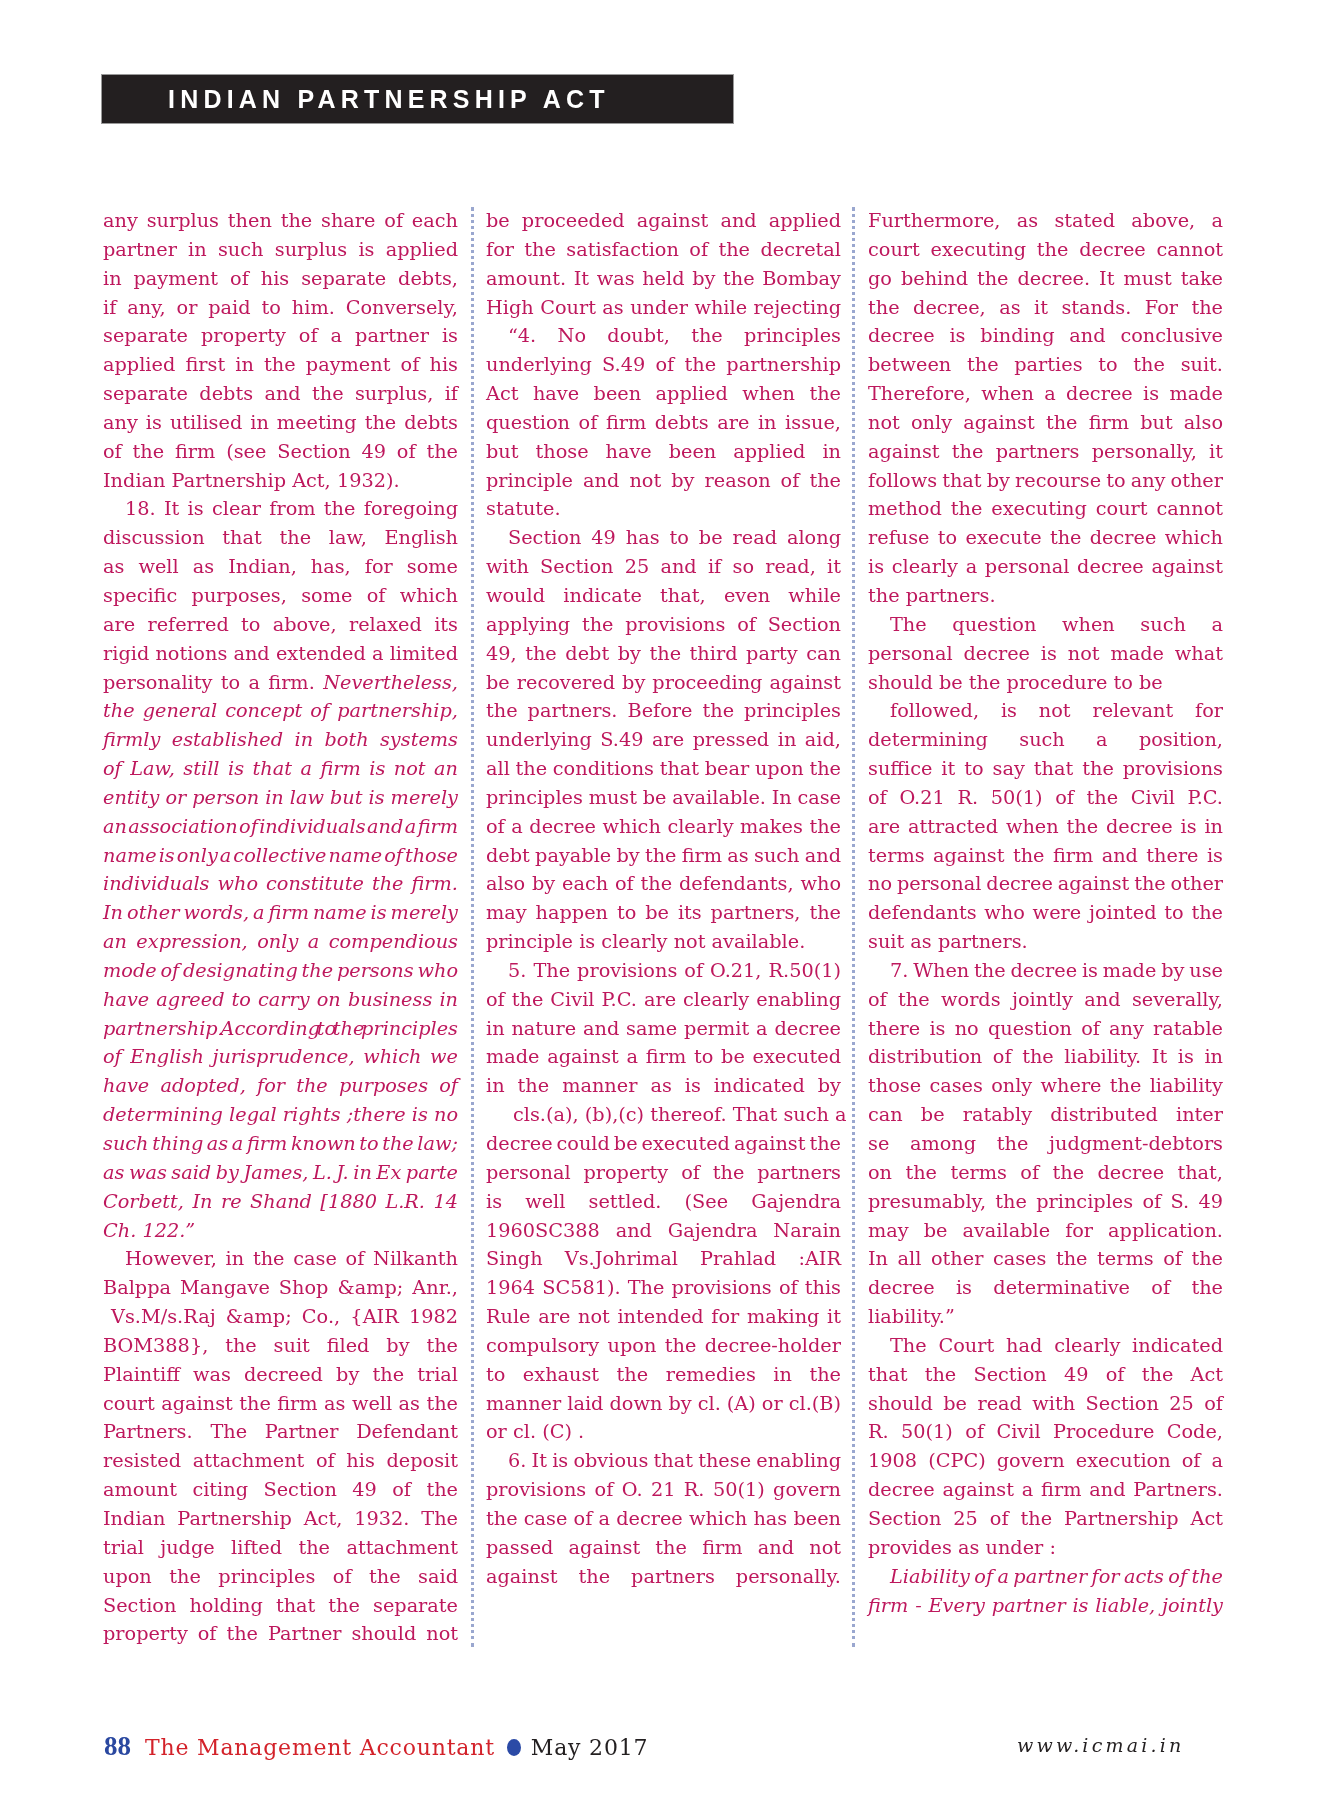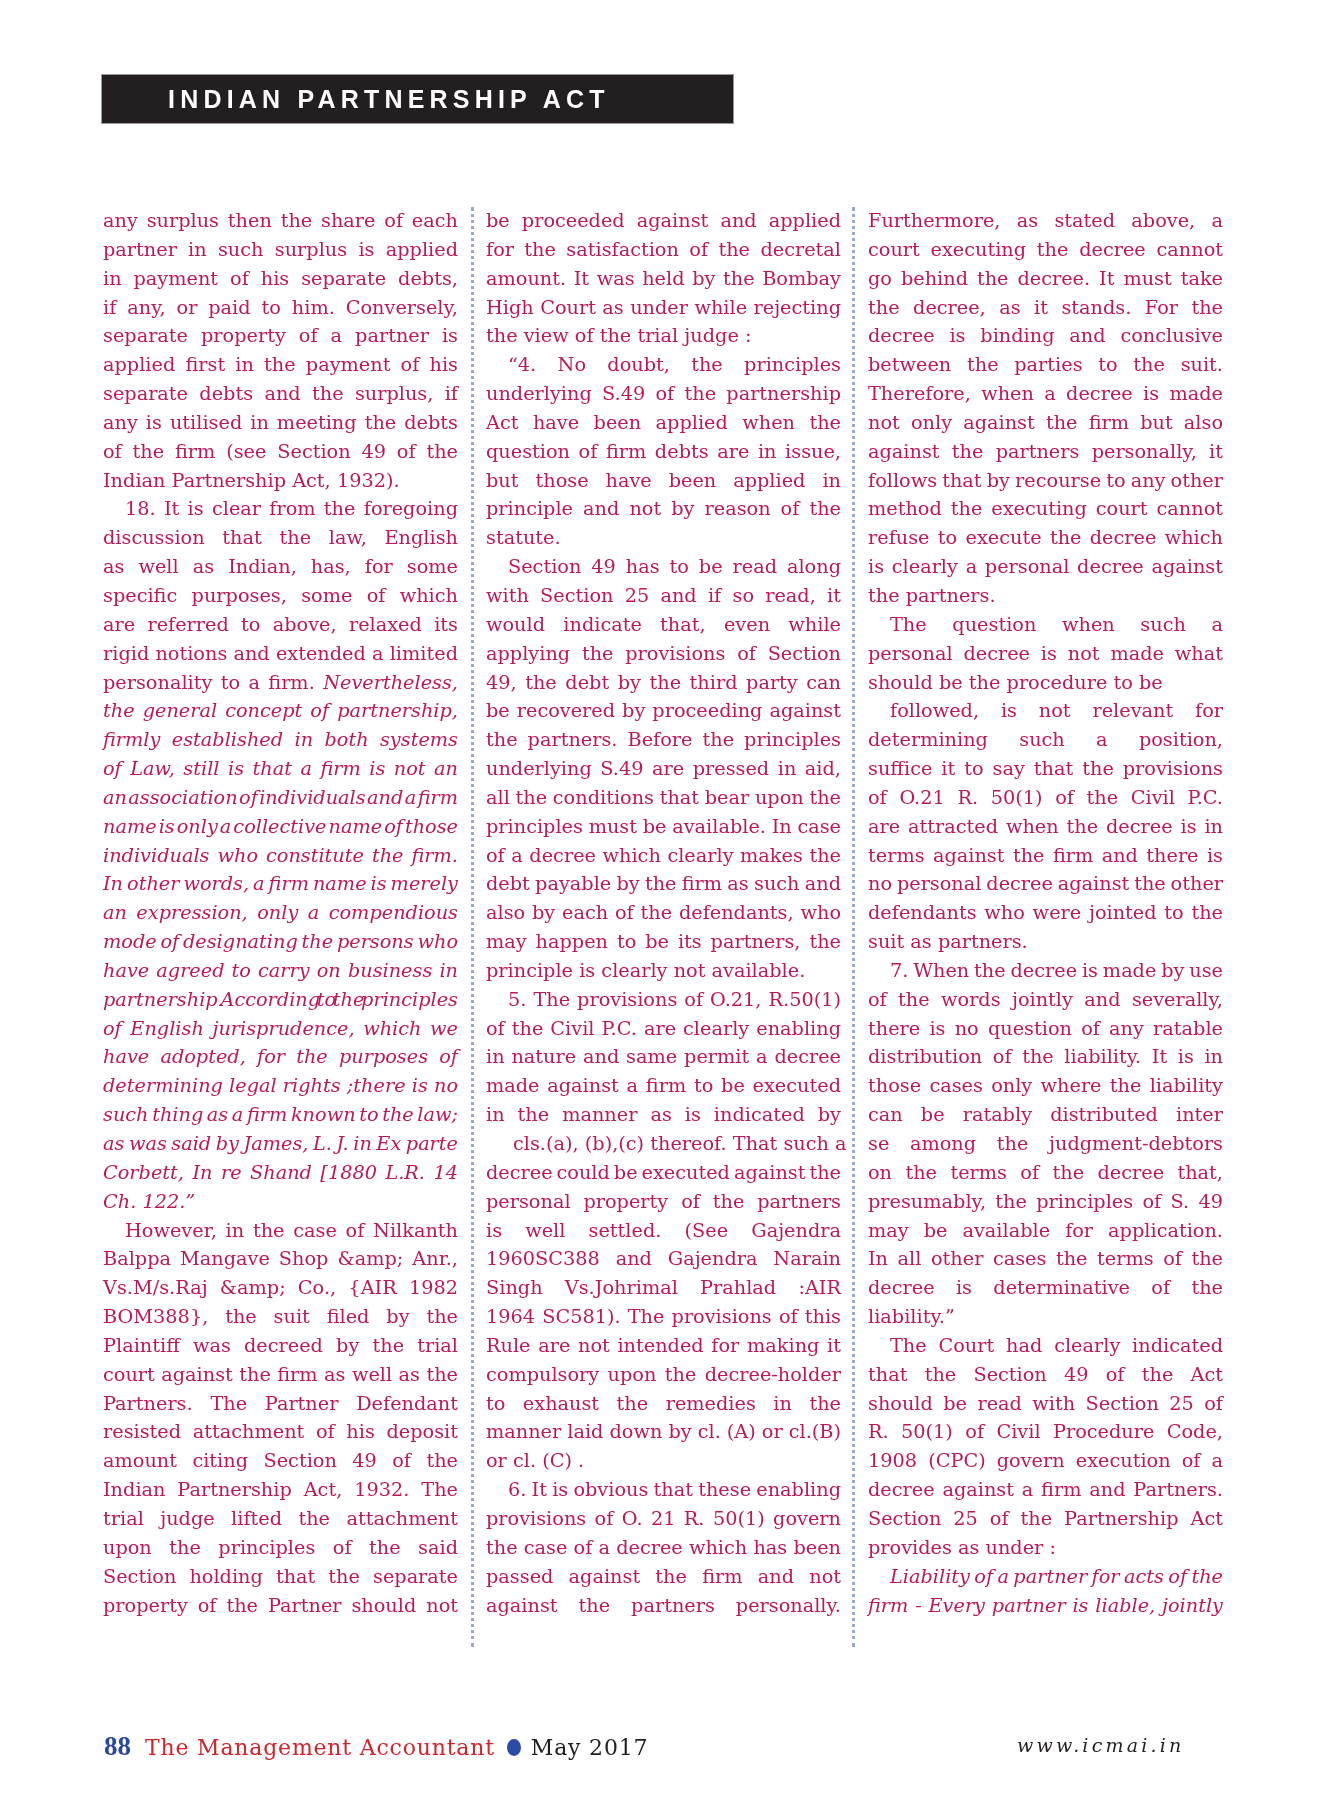--- a/index.html
+++ b/index.html
@@ -69,57 +69,57 @@
     <div class="line indent" style="word-spacing: 0px;"><span>18. It is clear from the foregoing</span></div>
     <div class="line" style="word-spacing: 0px;"><span>discussion that the law, English</span></div>
     <div class="line" style="word-spacing: 0px;"><span>as well as Indian, has, for some</span></div>
     <div class="line" style="word-spacing: 0px;"><span>specific purposes, some of which</span></div>
     <div class="line" style="word-spacing: 0px;"><span>are referred to above, relaxed its</span></div>
     <div class="line" style="word-spacing: 0px;"><span>rigid notions and extended a limited</span></div>
     <div class="line" style="word-spacing: 0px;"><span>personality to a firm.</span> <em>Nevertheless,</em></div>
     <div class="line it" style="word-spacing: 0px;"><span>the general concept of partnership,</span></div>
     <div class="line it" style="word-spacing: 0px;"><span>firmly established in both systems</span></div>
     <div class="line it" style="word-spacing: 0px;"><span>of Law, still is that a firm is not an</span></div>
+    <div class="line it" style="word-spacing: -0.1px;"><span>entity or person in law but is merely</span></div>
     <div class="line it" style="word-spacing: -4.72px;"><span>an association of individuals and a firm</span></div>
     <div class="line it" style="word-spacing: -4.11px;"><span>name is only a collective name of those</span></div>
     <div class="line it" style="word-spacing: 0px;"><span>individuals who constitute the firm.</span></div>
     <div class="line it" style="word-spacing: -2.14px;"><span>In other words, a firm name is merely</span></div>
     <div class="line it" style="word-spacing: 0px;"><span>an expression, only a compendious</span></div>
     <div class="line it" style="word-spacing: -2.34px;"><span>mode of designating the persons who</span></div>
     <div class="line it" style="word-spacing: 0px;"><span>have agreed to carry on business in</span></div>
     <div class="line it" style="word-spacing: -9.45px;"><span>partnership. According to the principles</span></div>
     <div class="line it" style="word-spacing: 0px;"><span>of English jurisprudence, which we</span></div>
     <div class="line it" style="word-spacing: 0px;"><span>have adopted, for the purposes of</span></div>
     <div class="line it" style="word-spacing: 0px;"><span>determining legal rights ;there is no</span></div>
     <div class="line it" style="word-spacing: -2.52px;"><span>such thing as a firm known to the law;</span></div>
     <div class="line it" style="word-spacing: -1.62px;"><span>as was said by James, L. J. in Ex parte</span></div>
     <div class="line it" style="word-spacing: 0px;"><span>Corbett, In re Shand [1880 L.R. 14</span></div>
     <div class="line it last"><span>Ch. 122.”</span></div>
     <div class="line indent" style="word-spacing: 0px;"><span>However, in the case of Nilkanth</span></div>
     <div class="line" style="word-spacing: 0px;"><span>Balppa Mangave Shop &amp;amp; Anr.,</span></div>
-    <div class="line" style="word-spacing: 0px;"><span>Vs.M/s.Raj &amp;amp; Co., {AIR 1982</span></div>
+    <div class="line" style="word-spacing: 0px; margin-left: 8px;"><span>Vs.M/s.Raj &amp;amp; Co., {AIR 1982</span></div>
     <div class="line" style="word-spacing: 0px;"><span>BOM388}, the suit filed by the</span></div>
     <div class="line" style="word-spacing: 0px;"><span>Plaintiff was decreed by the trial</span></div>
     <div class="line" style="word-spacing: 0px;"><span>court against the firm as well as the</span></div>
     <div class="line" style="word-spacing: 0px;"><span>Partners. The Partner Defendant</span></div>
     <div class="line" style="word-spacing: 0px;"><span>resisted attachment of his deposit</span></div>
     <div class="line" style="word-spacing: 0px;"><span>amount citing Section 49 of the</span></div>
     <div class="line" style="word-spacing: 0px;"><span>Indian Partnership Act, 1932. The</span></div>
     <div class="line" style="word-spacing: 0px;"><span>trial judge lifted the attachment</span></div>
     <div class="line" style="word-spacing: 0px;"><span>upon the principles of the said</span></div>
     <div class="line" style="word-spacing: 0px;"><span>Section holding that the separate</span></div>
     <div class="line" style="word-spacing: 0px;"><span>property of the Partner should not</span></div>
   </div>
 <div class="sep sep1"></div>
 <div class="col col2">
     <div class="line" style="word-spacing: 0px;"><span>be proceeded against and applied</span></div>
     <div class="line" style="word-spacing: 0px;"><span>for the satisfaction of the decretal</span></div>
     <div class="line" style="word-spacing: 0px;"><span>amount. It was held by the Bombay</span></div>
     <div class="line" style="word-spacing: 0px;"><span>High Court as under while rejecting</span></div>
-    <div class="line last"><span>the view of the trial judge :</span></div>
     <div class="line indent" style="word-spacing: 0px;"><span>“4. No doubt, the principles</span></div>
     <div class="line" style="word-spacing: 0px;"><span>underlying S.49 of the partnership</span></div>
     <div class="line" style="word-spacing: 0px;"><span>Act have been applied when the</span></div>
     <div class="line" style="word-spacing: 0px;"><span>question of firm debts are in issue,</span></div>
     <div class="line" style="word-spacing: 0px;"><span>but those have been applied in</span></div>
     <div class="line" style="word-spacing: 0px;"><span>principle and not by reason of the</span></div>
     <div class="line last"><span>statute.</span></div>
     <div class="line indent" style="word-spacing: 0px;"><span>Section 49 has to be read along</span></div>
     <div class="line" style="word-spacing: 0px;"><span>with Section 25 and if so read, it</span></div>
     <div class="line" style="word-spacing: 0px;"><span>would indicate that, even while</span></div>

